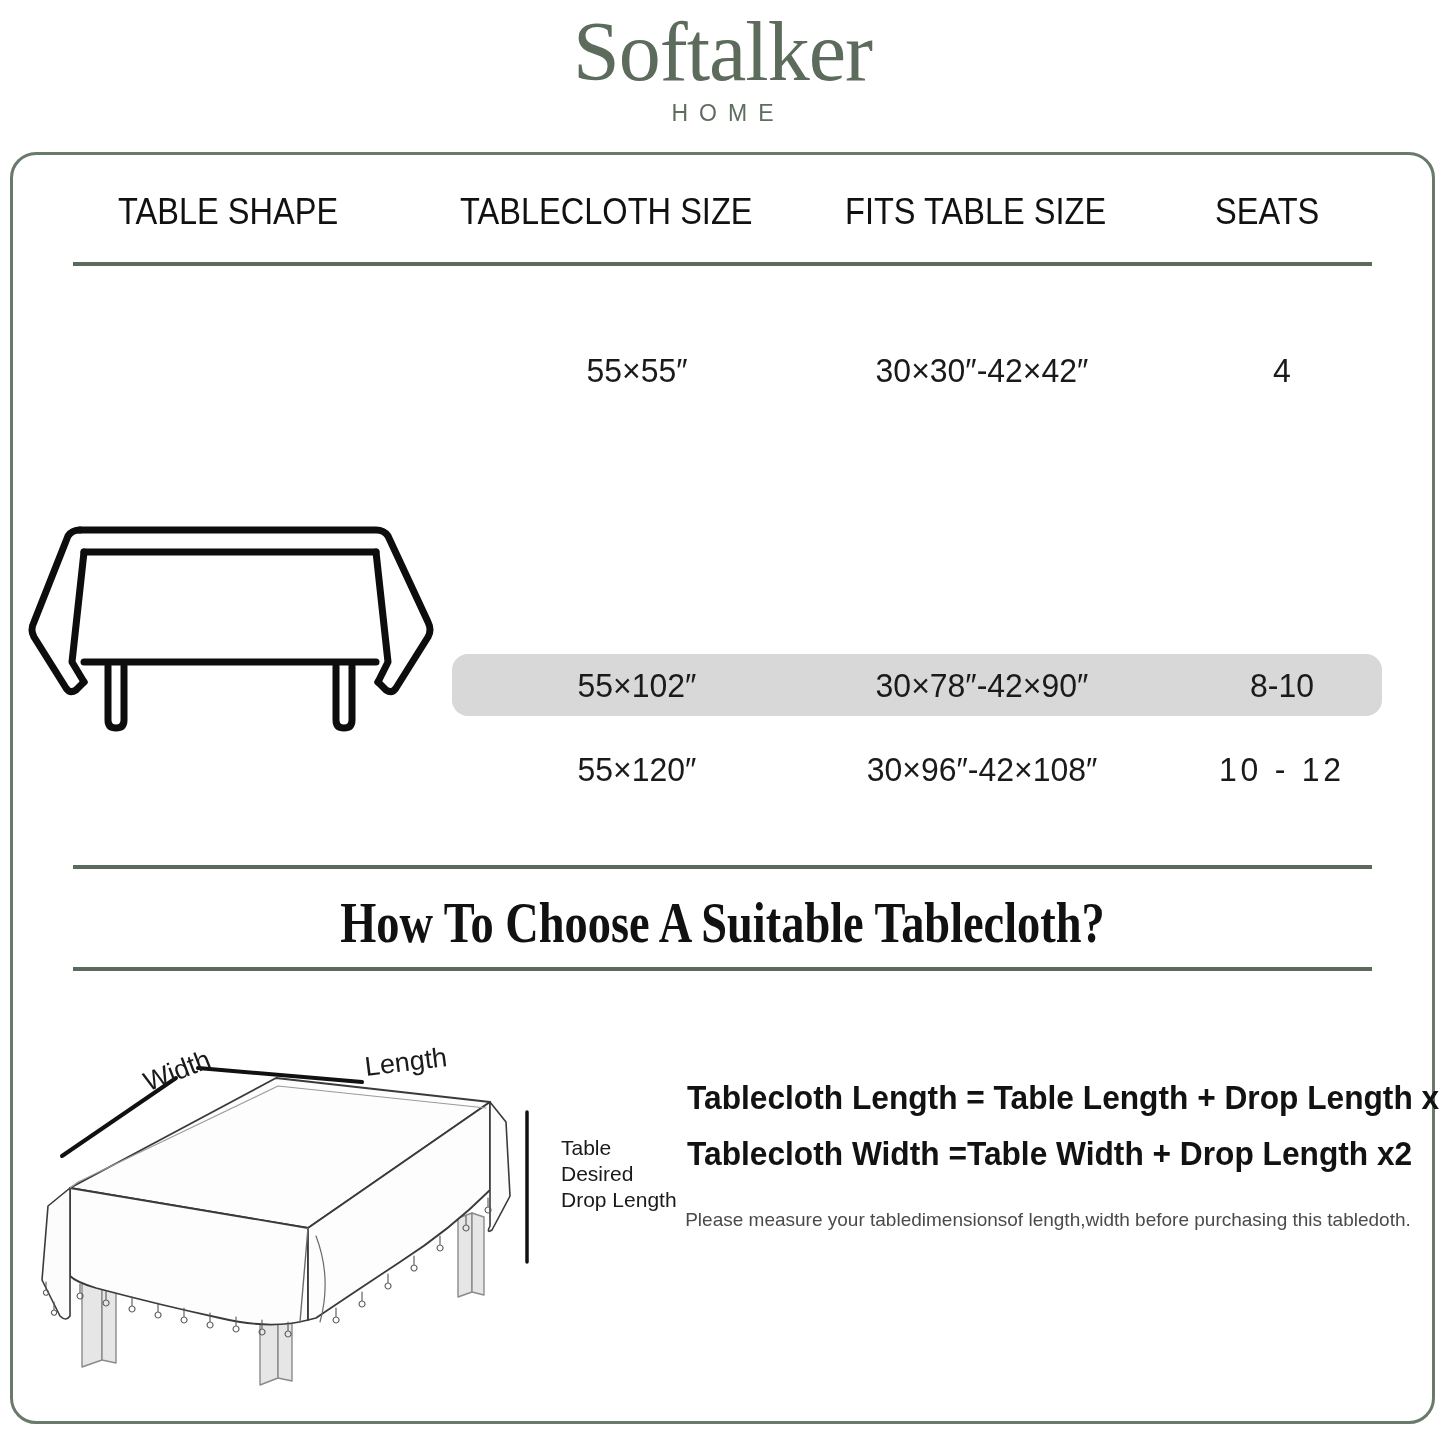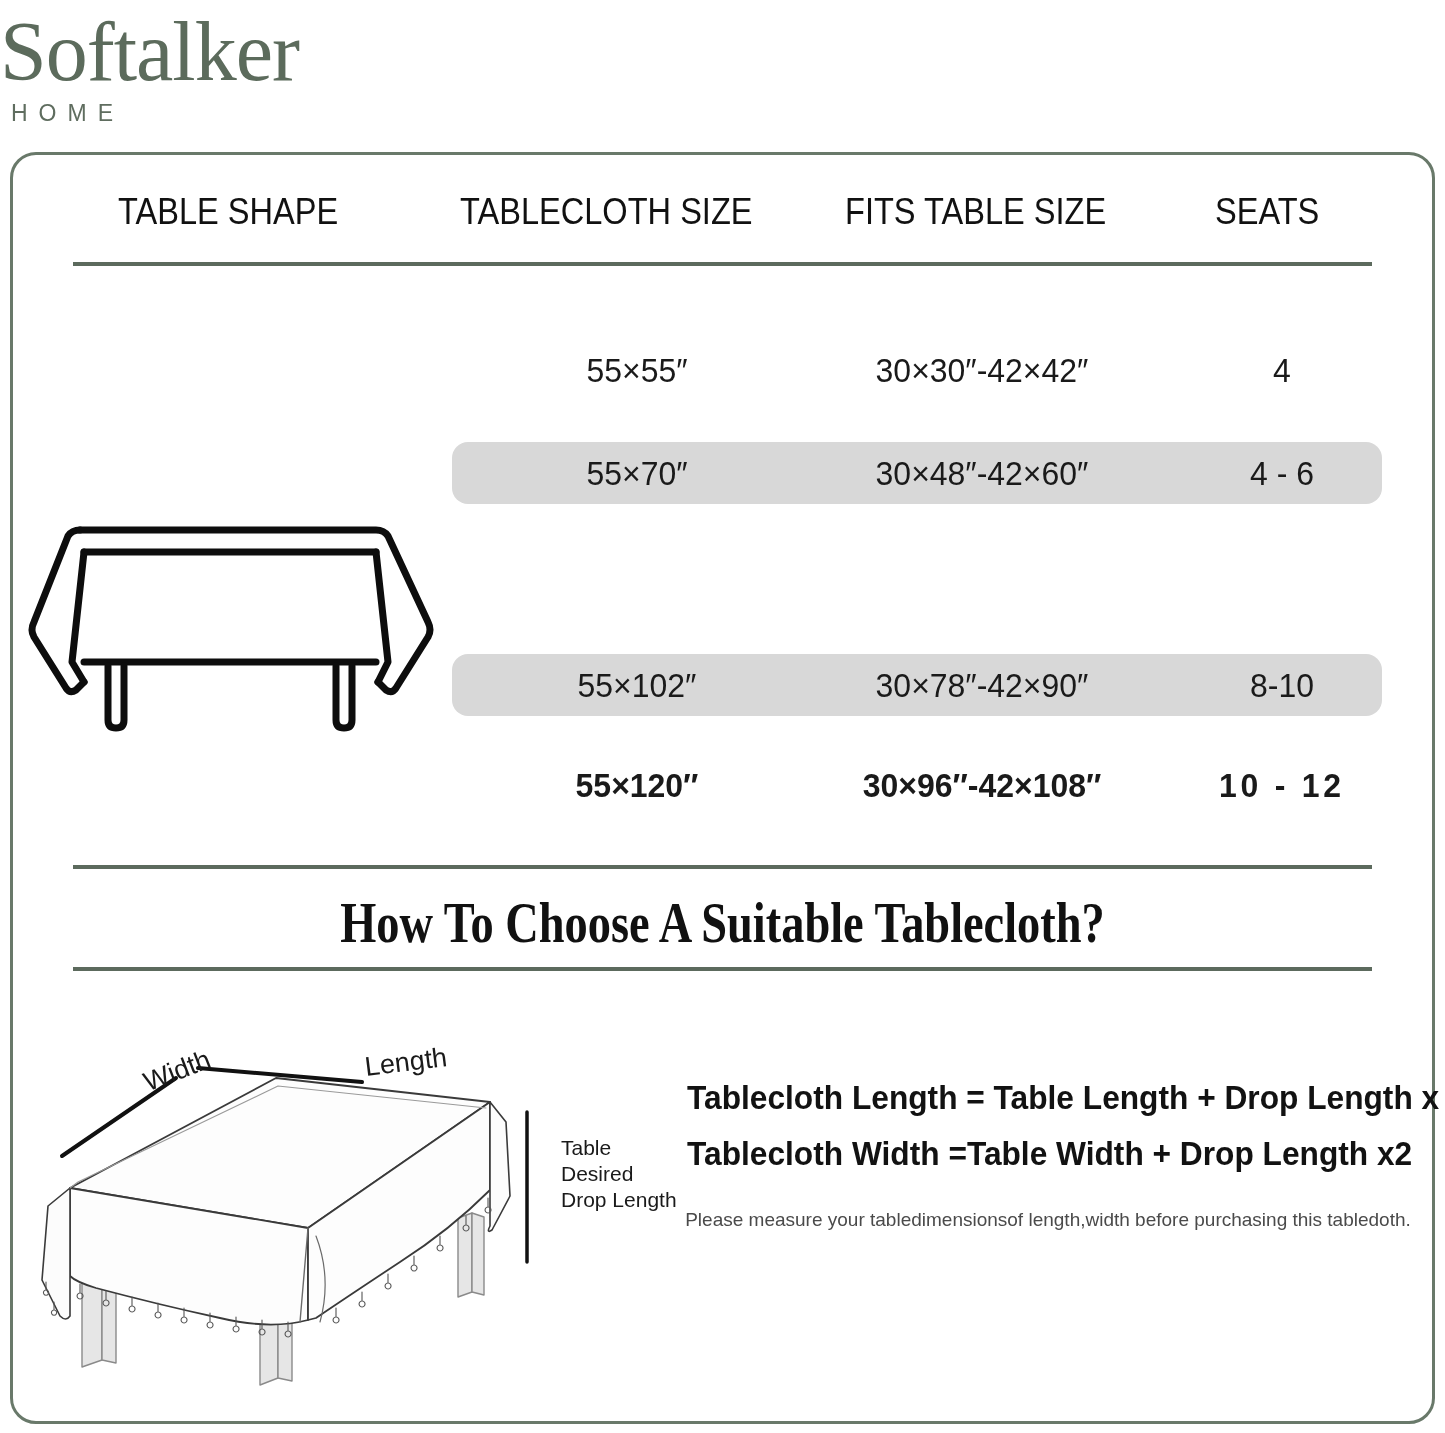--- a/index.html
+++ b/index.html
@@ -16,21 +16,21 @@
     height: 1433px;
     background: #ffffff;
   }
 
   
   .logo-block {
     position: absolute;
     top: 6px;
     left: 0;
     width: 1445px;
-    text-align: left;
+    text-align: center;
   }
   .logo-word {
     font-family: "Liberation Serif", "DejaVu Serif", serif;
     font-size: 84px;
     line-height: 92px;
     color: #5c6b5c;
     letter-spacing: -1px;
     font-weight: 400;
   }
   .logo-sub {
@@ -268,34 +268,29 @@
   </div>
 
   <div class="rows">
 
     <div class="row" style="top:9px;">
       <div class="cell c-cloth">55×55″</div>
       <div class="cell c-fits">30×30″-42×42″</div>
       <div class="cell c-seats">4</div>
     </div>
 
-    <div class="row alt" style="top:112px;">
-      <div class="cell c-cloth">55×70″</div>
-      <div class="cell c-fits">30×48″-42×60″</div>
-      <div class="cell c-seats">4 - 6</div>
-    </div>
 
 
     <div class="row alt" style="top:324px;">
       <div class="cell c-cloth">55×102″</div>
       <div class="cell c-fits">30×78″-42×90″</div>
       <div class="cell c-seats">8-10</div>
     </div>
 
-    <div class="row" style="top:424px;font-weight:bold;">
+    <div class="row" style="top:408px;">
       <div class="cell c-cloth">55×120″</div>
       <div class="cell c-fits">30×96″-42×108″</div>
       <div class="cell c-seats wide">10 - 12</div>
     </div>
 
   </div>
 
   <div class="rule-a"></div>
   <div class="section-title">How To Choose A Suitable Tablecloth?</div>
   <div class="rule-b"></div>

